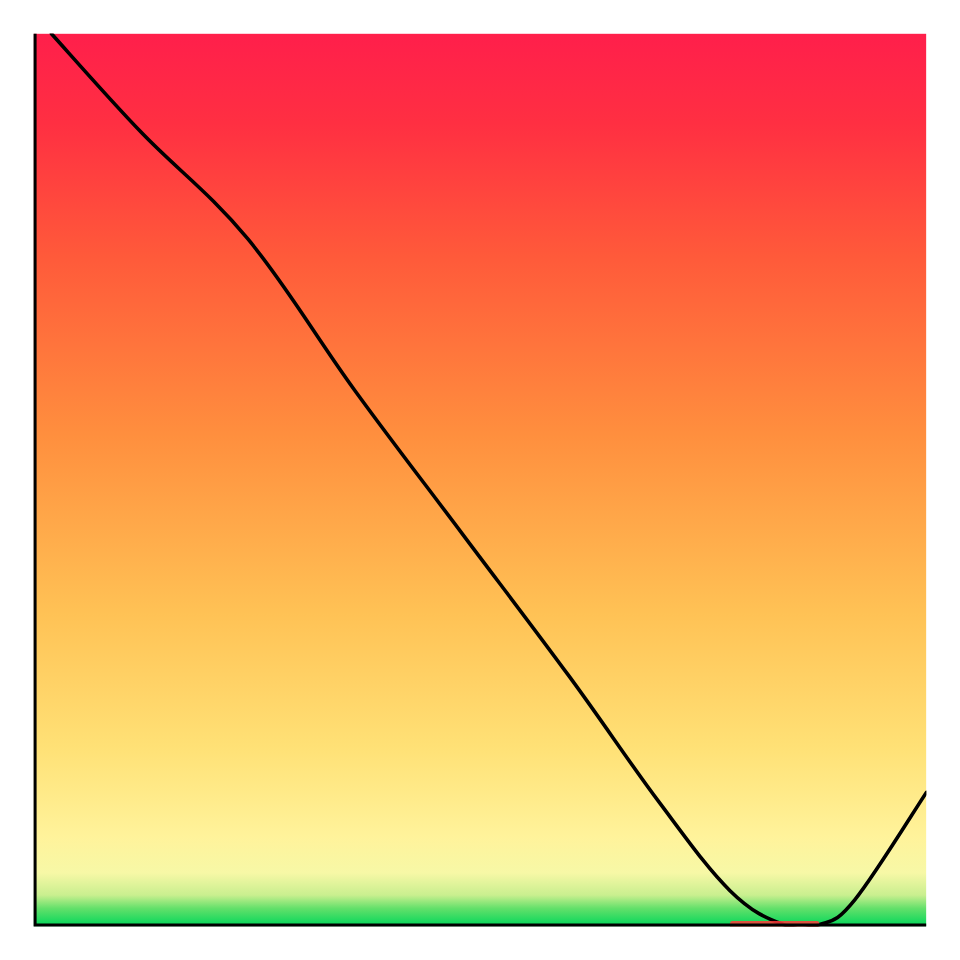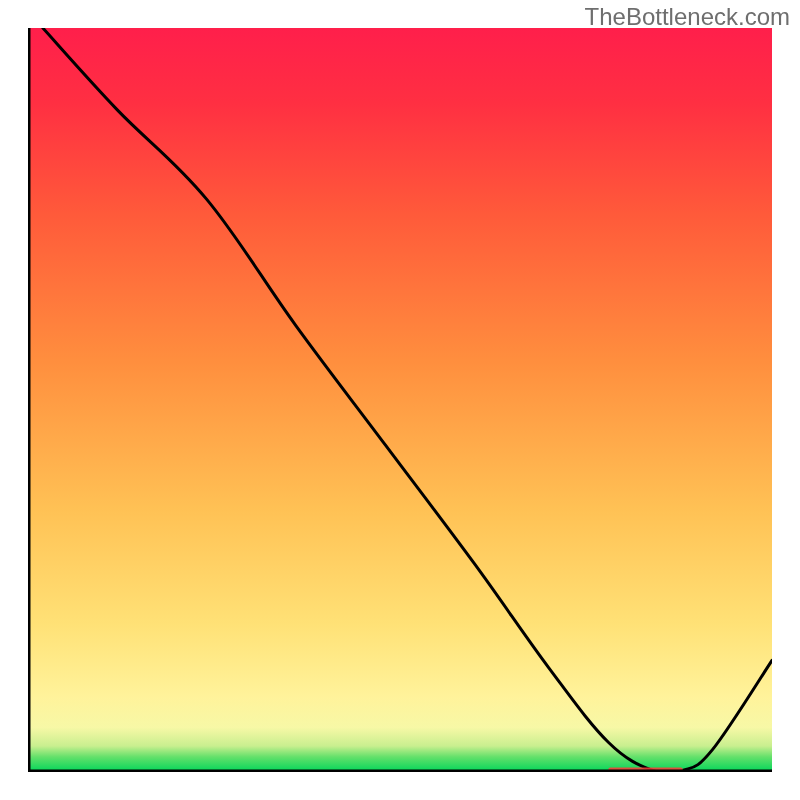--- a/index.html
+++ b/index.html
@@ -34,21 +34,20 @@
     height: 744px;
   }
   svg {
     display: block;
   }
 </style>
 </head>
 <body>
 
 <div class="wrap">
-  <div class="watermark">TheBottleneck.com</div>
 
   <div class="plot">
     <svg id="chart-svg" width="744" height="744" viewBox="0 0 744 744">
       <defs>
         <linearGradient id="bg-grad" x1="0" y1="1" x2="0" y2="0">
             <stop offset="0%" stop-color="#00d65a"></stop>
             <stop offset="2%" stop-color="#62e06a"></stop>
             <stop offset="3.5000000000000004%" stop-color="#c9ef8f"></stop>
             <stop offset="6%" stop-color="#f7f8a6"></stop>
             <stop offset="10%" stop-color="#fff39b"></stop>

